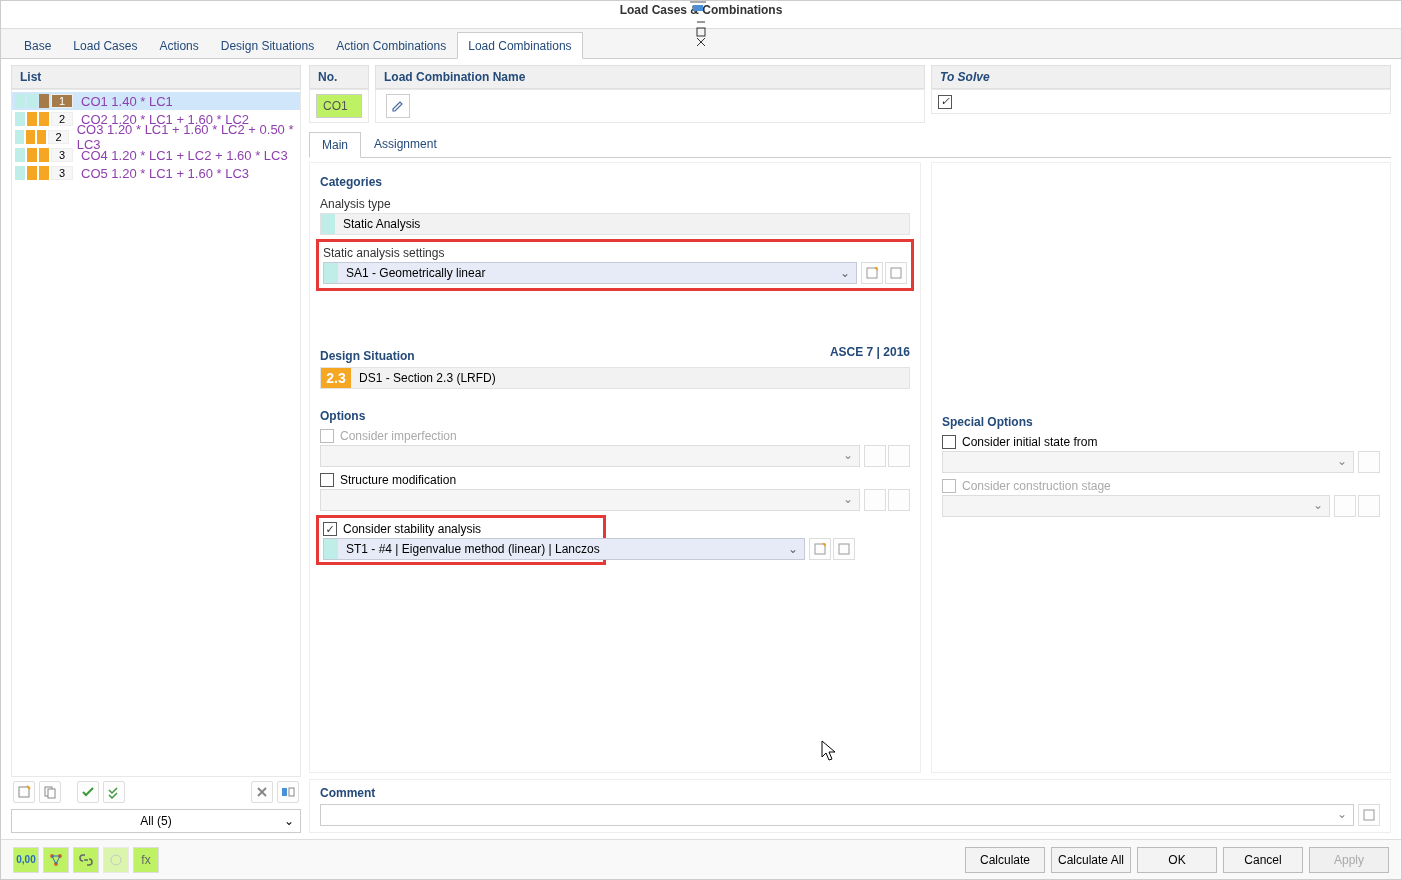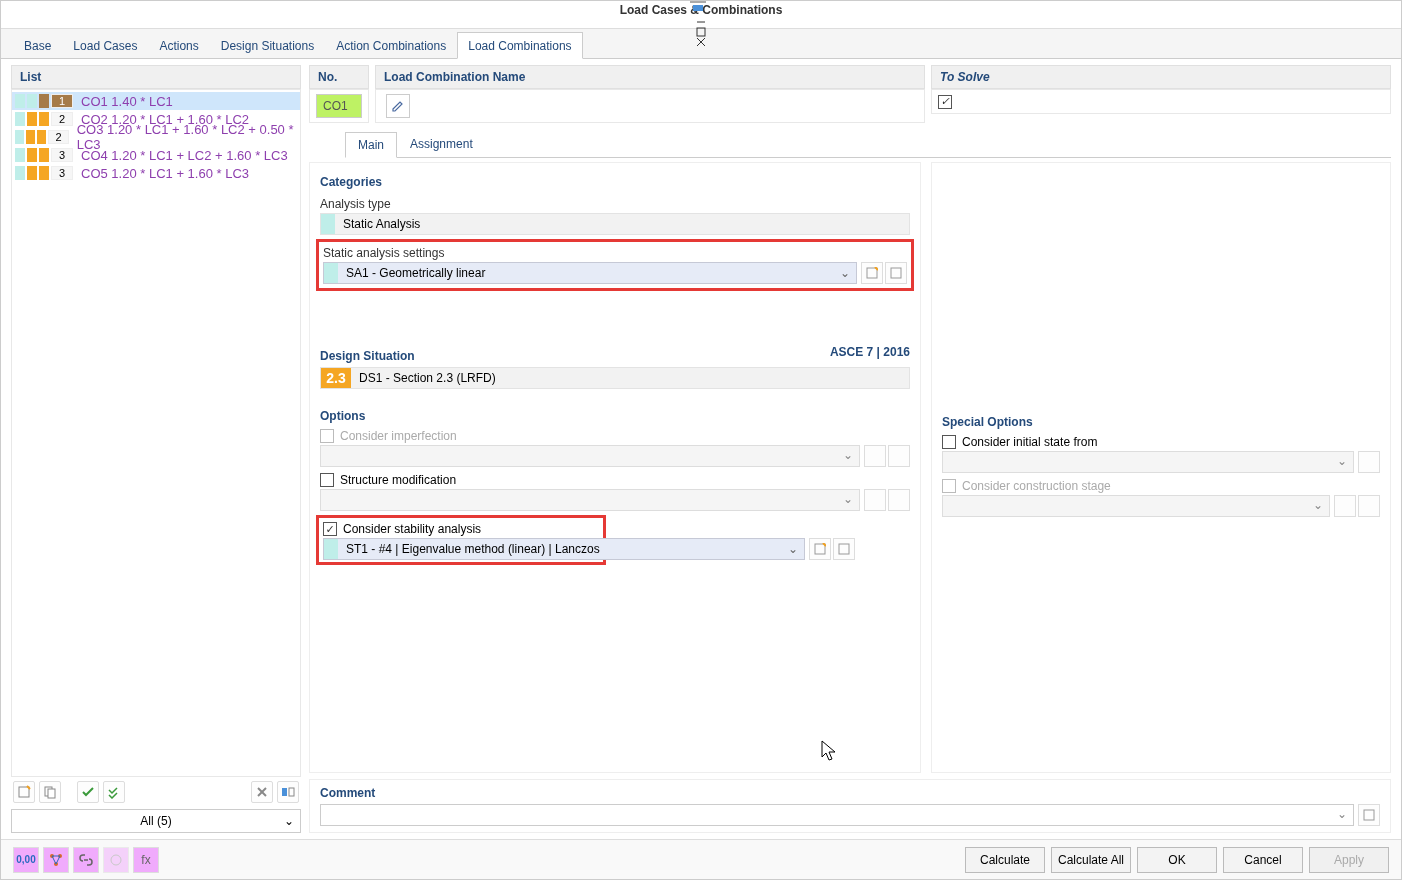--- a/index.html
+++ b/index.html
@@ -51,21 +51,21 @@
 .inputlike { height:24px; border:1px solid #ccc; padding:0 6px; display:flex; align-items:center; background:#fff; color:#333;}
 .inputlike.ro { background:#bef264; color:#555;}
 .dd { position:relative; }
 .dd::after { content:"⌄"; position:absolute; right:6px; top:3px; color:#666;}
 .editicon { width:24px; height:24px; border:1px solid #ccc; display:flex; align-items:center; justify-content:center; margin-left:4px;}
 .chk { width:14px; height:14px; border:1px solid #555; display:inline-flex; align-items:center; justify-content:center; background:#fff;}
 .chk.checked::after{content:"✓"; font-size:11px; line-height:1; color:#333;}
 .chk.disabled{border-color:#bbb;}
 
 
-.subtabs { display:flex; border-bottom:1px solid #ccc; margin-top:2px;margin-left:36px;}
+.subtabs { display:flex; border-bottom:1px solid #ccc; margin-top:2px;}
 .subtabs .stab { padding:5px 12px; border:1px solid transparent; border-bottom:none; color:#244a7a; cursor:pointer;}
 .subtabs .stab.active { background:#fff; border:1px solid #ccc; border-bottom:1px solid #fff; position:relative; top:1px;}
 
 .formgrid { display:flex; gap:10px; flex:1;}
 .formcol { flex:1; border:1px solid #eee; padding:8px 10px; background:#fff; position:relative;}
 .formcol.r { width:460px; flex:none;}
 
 .grouptitle { color:#244a7a; font-weight:600; margin:4px 0 4px 0;}
 .label { color:#333; margin:8px 0 2px 0;}
 .sel-field { height:22px; border:1px solid #c6c9d6; background:#e6ebf7; display:flex; align-items:center; position:relative;}
@@ -88,21 +88,21 @@
 .ds-code{position:absolute;left:0;top:0;height:100%;width:30px;background:#f5a623;color:#fff;display:flex;align-items:center;justify-content:center;font-weight:600;font-size:14px;}
 .ds-right{color:#244a7a;font-weight:600;}
 
 
 .commentblock{border:1px solid #eee;padding:6px 10px;margin-top:6px;}
 .commentrow{display:flex;align-items:center;gap:4px;}
 .commentrow .small-dd{background:#fff;border:1px solid #ccc;}
 
 
 .footer { position:absolute; bottom:0; left:0; right:0; height:40px; border-top:1px solid #ddd; background:#f9f9f9; display:flex; align-items:center; padding:0 12px;}
-.footer .ftool{width:26px;height:26px;border:1px solid #ddd;background:#f0abfc;display:flex;align-items:center;justify-content:center;margin-right:4px;}
+.footer .ftool{width:26px;height:26px;border:1px solid #ddd;background:#bef264;display:flex;align-items:center;justify-content:center;margin-right:4px;}
 .footer .spacer{flex:1;}
 .footer .fbtn{min-width:80px;height:26px;border:1px solid #bbb;background:#f3f3f3;margin-left:6px;display:flex;align-items:center;justify-content:center;cursor:pointer;}
 .footer .fbtn.disabled{color:#aaa;background:#f0f0f0;}
 
 
 .cursor{position:absolute;pointer-events:none;}
 .cursor svg{width:20px;height:24px;}
 </style>
 </head>
 <body>

